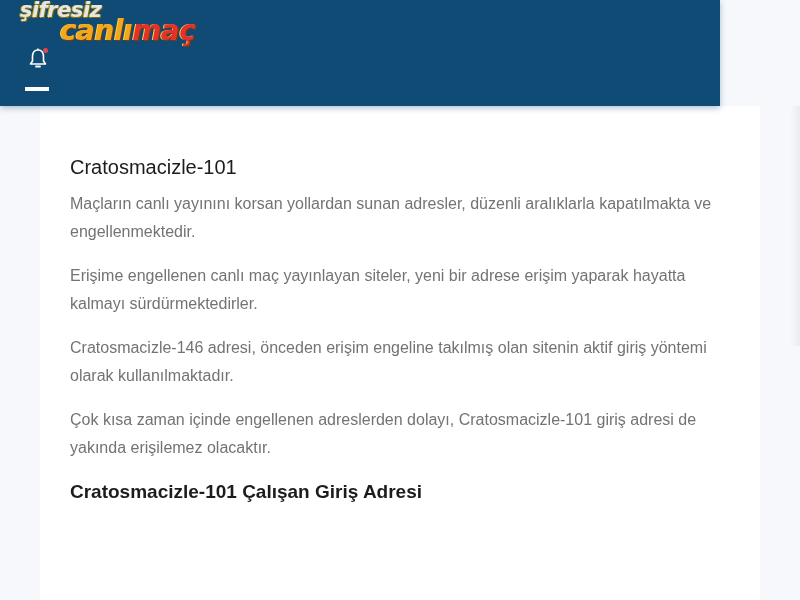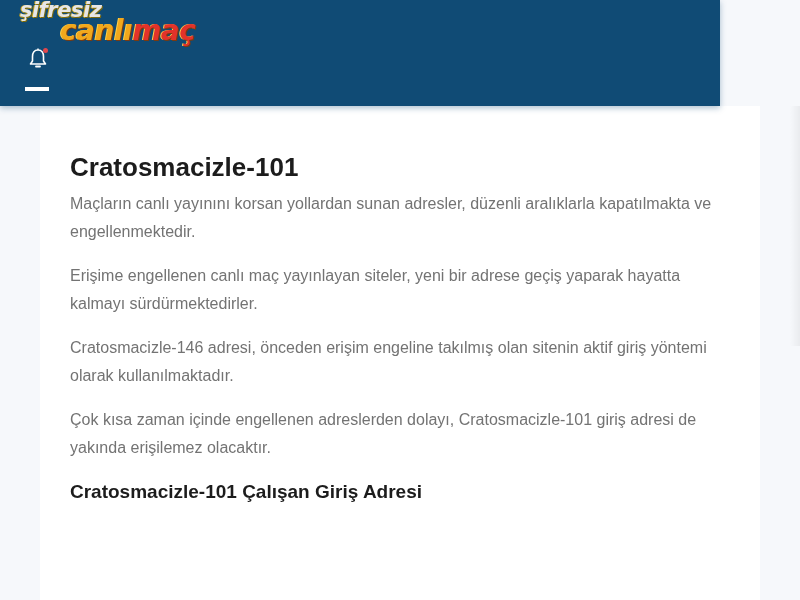--- a/index.html
+++ b/index.html
@@ -52,21 +52,21 @@
   }
   .right-shade {
     position: absolute; right: 0; top: 106px; width: 10px; height: 240px;
     background: linear-gradient(to right, rgba(0,0,0,0), rgba(0,0,0,0.05));
   }
   .content {
     position: absolute; left: 30px; top: 44px; width: 660px;
   }
   h1 {
     margin: 0 0 6px 0;
-    font-size: 26px; font-weight: bold; line-height: 34px;
+    font-size: 20px; font-weight: normal; line-height: 34px;
     color: #1c1c1c;
   }
   p {
     margin: 0 0 16px 0;
     font-size: 16px; line-height: 28px;
     color: #737373;
   }
   h2 {
     margin: 12px 0 0 0;
     font-size: 19px; font-weight: bold; line-height: 28px;
@@ -91,20 +91,20 @@
   </div>
   <div class="bell-dot"></div>
 
   <div class="menu-bar"></div>
 </div>
 
 <div class="card">
   <div class="content">
     <h1>Cratosmacizle-101</h1>
     <p>Maçların canlı yayınını korsan yollardan sunan adresler, düzenli aralıklarla kapatılmakta ve engellenmektedir.</p>
-    <p>Erişime engellenen canlı maç yayınlayan siteler, yeni bir adrese geçiş yaparak hayatta kalmayı sürdürmektedirler.</p>
+    <p>Erişime engellenen canlı maç yayınlayan siteler, yeni bir adrese erişim yaparak hayatta kalmayı sürdürmektedirler.</p>
     <p>Cratosmacizle-146 adresi, önceden erişim engeline takılmış olan sitenin aktif giriş yöntemi olarak kullanılmaktadır.</p>
     <p>Çok kısa zaman içinde engellenen adreslerden dolayı, Cratosmacizle-101 giriş adresi de yakında erişilemez olacaktır.</p>
     <h2>Cratosmacizle-101 Çalışan Giriş Adresi</h2>
   </div>
 </div>
 
 <div class="right-shade"></div>
 
 </body></html>

